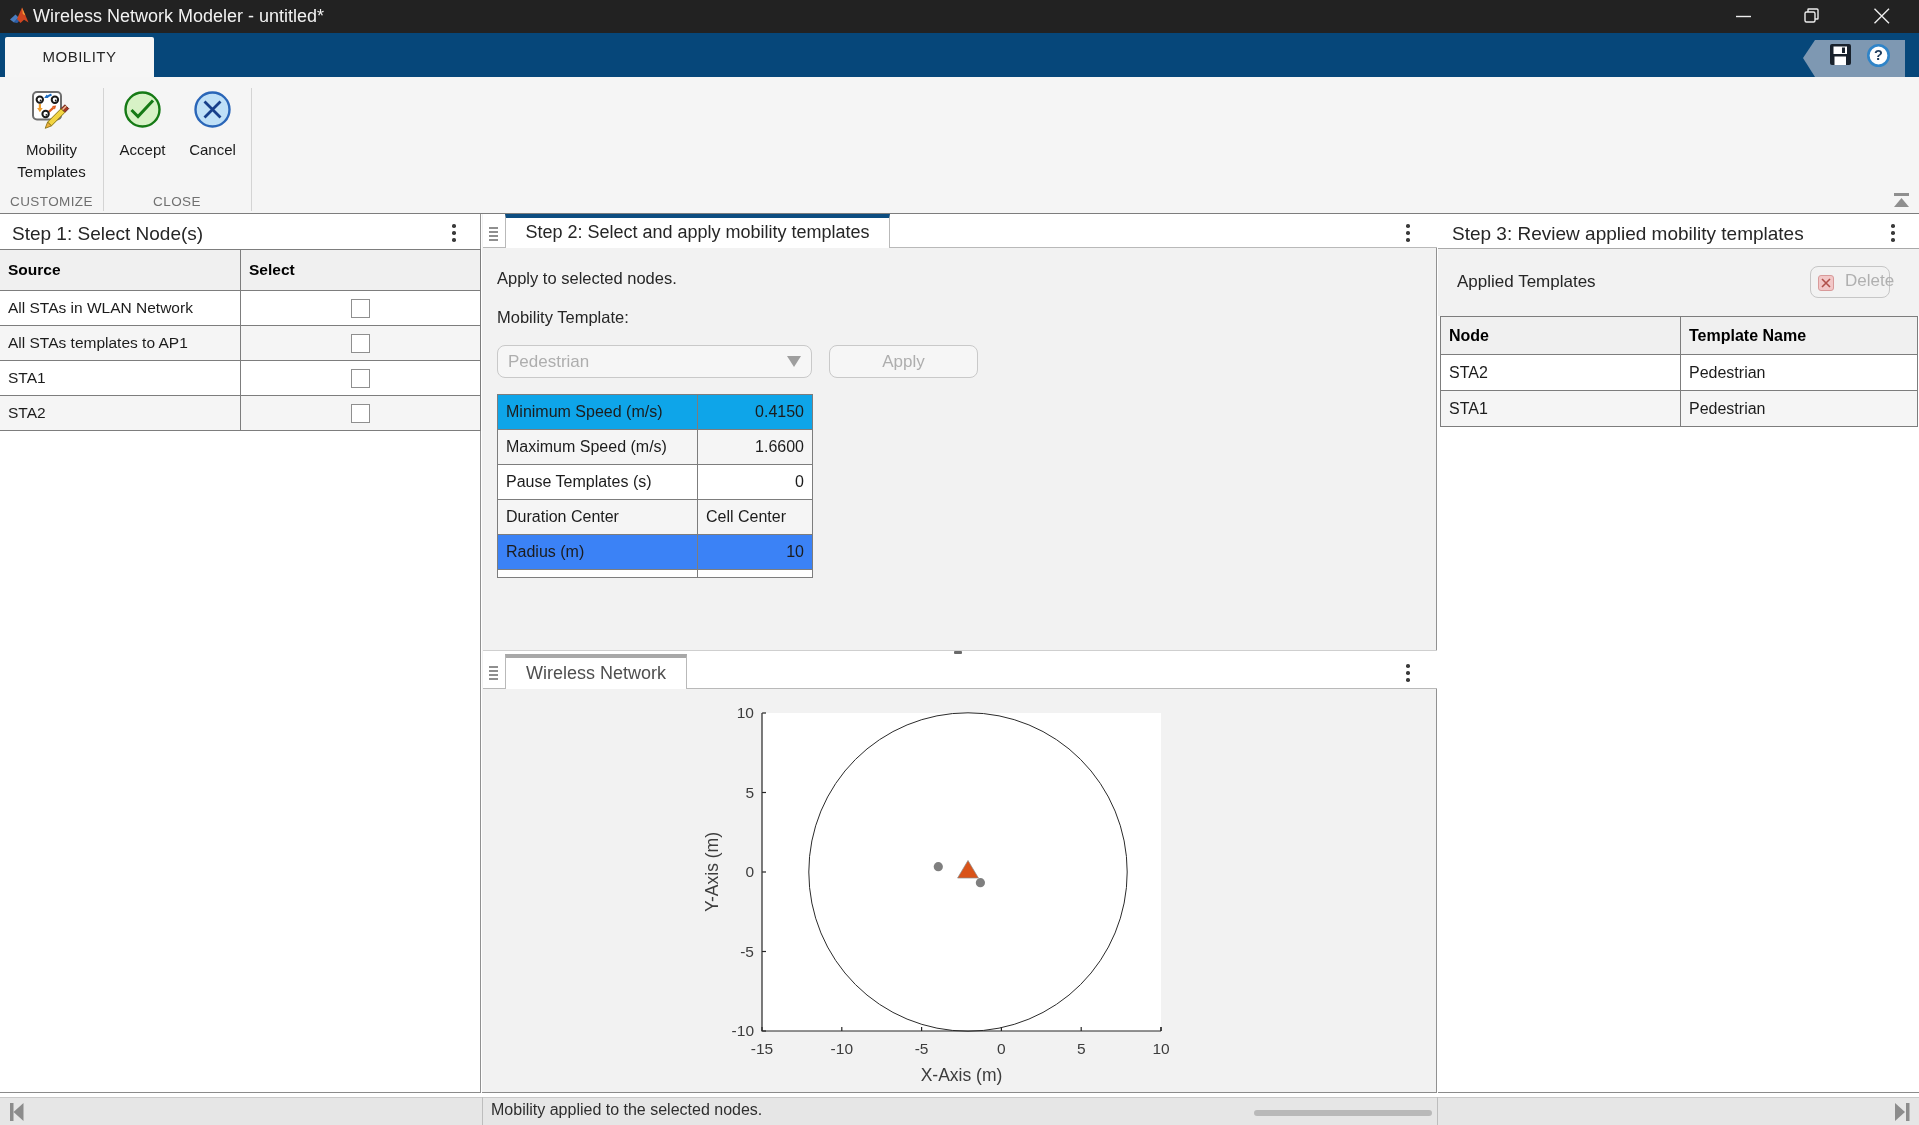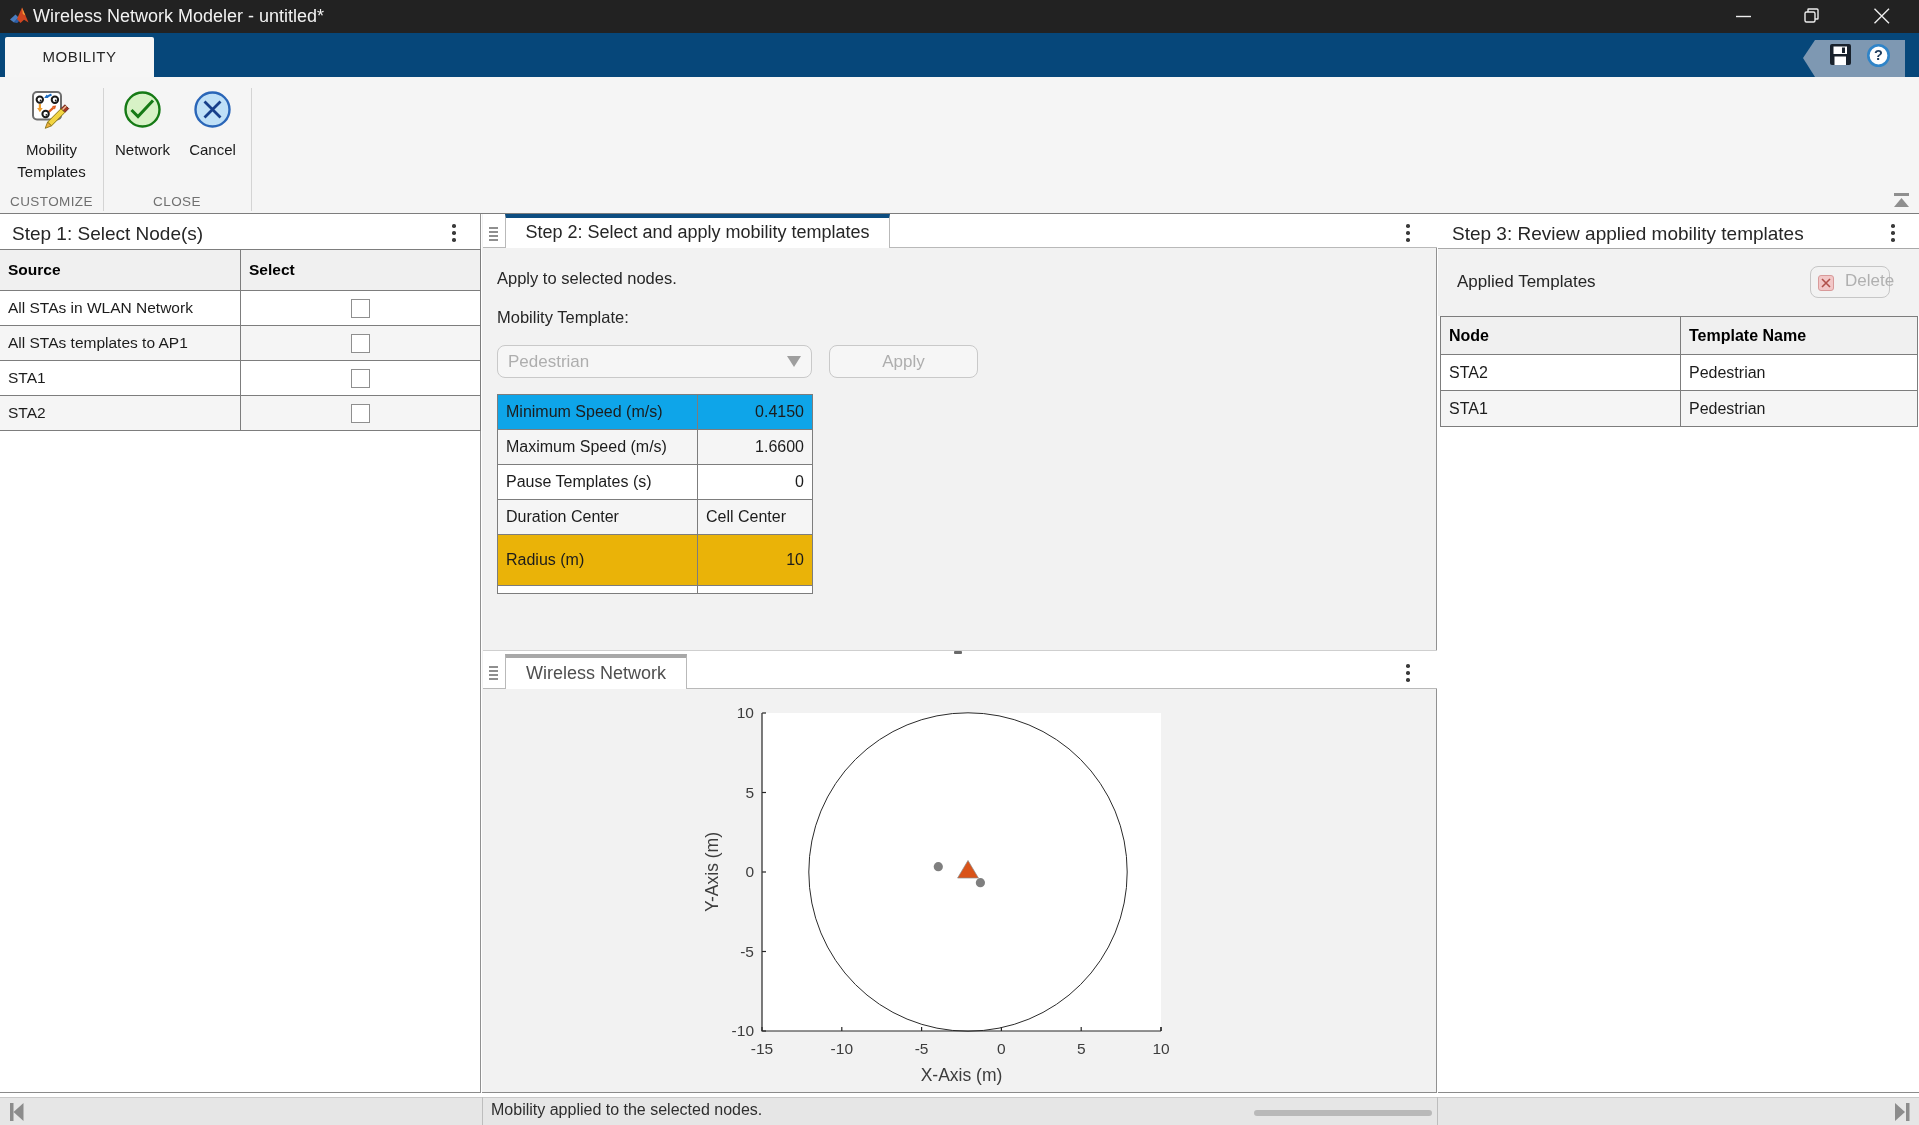--- a/index.html
+++ b/index.html
@@ -111,21 +111,21 @@
       <polygon points="33.8,22.5 30,18.7 16.6,32.1 20.4,35.9" fill="#f2d441" stroke="#8a7616" stroke-width="1"></polygon>
       <polygon points="20.4,35.9 16.6,32.1 14.2,38.3" fill="#f2b13d" stroke="#8a7616" stroke-width="0.9"></polygon>
     </g>
   </svg>
   <div class="abs btnlabel" style="left:0;top:139px;width:103px">Mobility<br>Templates</div>
 
   <svg class="abs" style="left:122px;top:89px" width="42" height="42" viewBox="0 0 42 42">
     <circle cx="20.5" cy="20.5" r="17" fill="#d7f2c6" stroke="#157a15" stroke-width="2.4"></circle>
     <path d="M 9.5,21 L 16,27.5 L 31,11.5" fill="none" stroke="#157a15" stroke-width="3"></path>
   </svg>
-  <div class="abs btnlabel" style="left:104px;top:139px;width:77px">Network</div>
+  <div class="abs btnlabel" style="left:104px;top:139px;width:77px">Accept</div>
 
   <svg class="abs" style="left:192px;top:89px" width="42" height="42" viewBox="0 0 42 42">
     <circle cx="20.5" cy="20.5" r="17" fill="#bfe0f7" stroke="#2a66b8" stroke-width="2.4"></circle>
     <path d="M 12.5,12.5 L 28.5,28.5 M 28.5,12.5 L 12.5,28.5" fill="none" stroke="#173f8a" stroke-width="2.8"></path>
   </svg>
   <div class="abs btnlabel" style="left:174px;top:139px;width:77px">Cancel</div>
 
   <svg class="abs" style="left:1893px;top:192px" width="20" height="20" viewBox="0 0 20 20">
     <rect x="1" y="1" width="15" height="3" fill="#8f8f8f"></rect>
     <polygon points="8.5,6 16,15 1,15" fill="#8f8f8f"></polygon>
@@ -204,21 +204,21 @@
           <td style="text-align:right;padding-right:8px">1.6600</td>
         </tr>
     <tr style="height:35px;background:#fff">
           <td>Pause Templates (s)</td>
           <td style="text-align:right;padding-right:8px">0</td>
         </tr>
     <tr style="height:35px;background:#f5f5f5">
           <td>Duration Center</td>
           <td>Cell Center</td>
         </tr>
-    <tr style="height:51px;background:#eab308">
+    <tr style="height:35px;background:#3b82f6">
           <td>Radius (m)</td>
           <td style="text-align:right;padding-right:8px">10</td>
         </tr>
     <tr style="height:8px;background:#fff">
           <td></td>
           <td></td>
         </tr>
   </tbody>
     </table>
 

